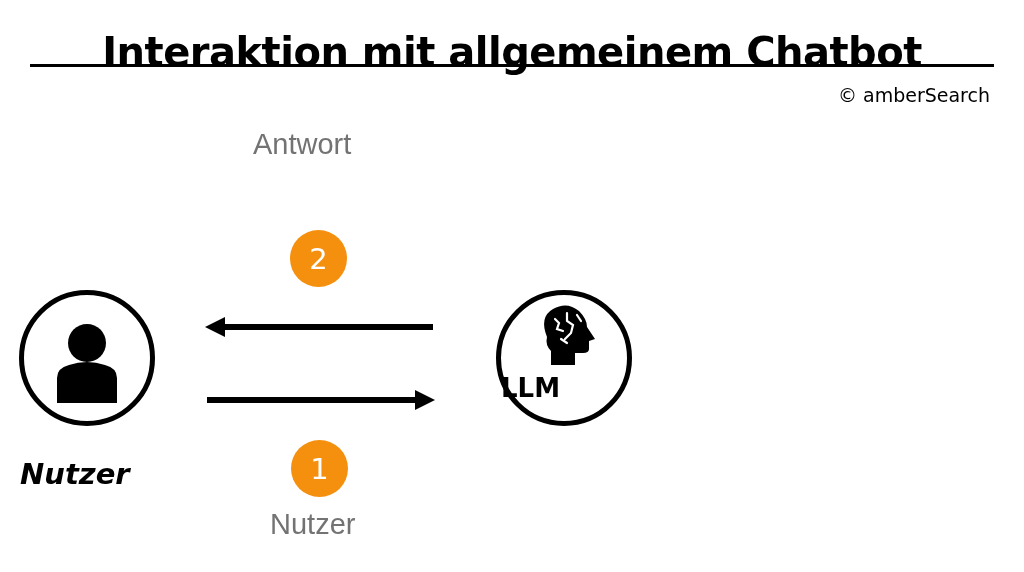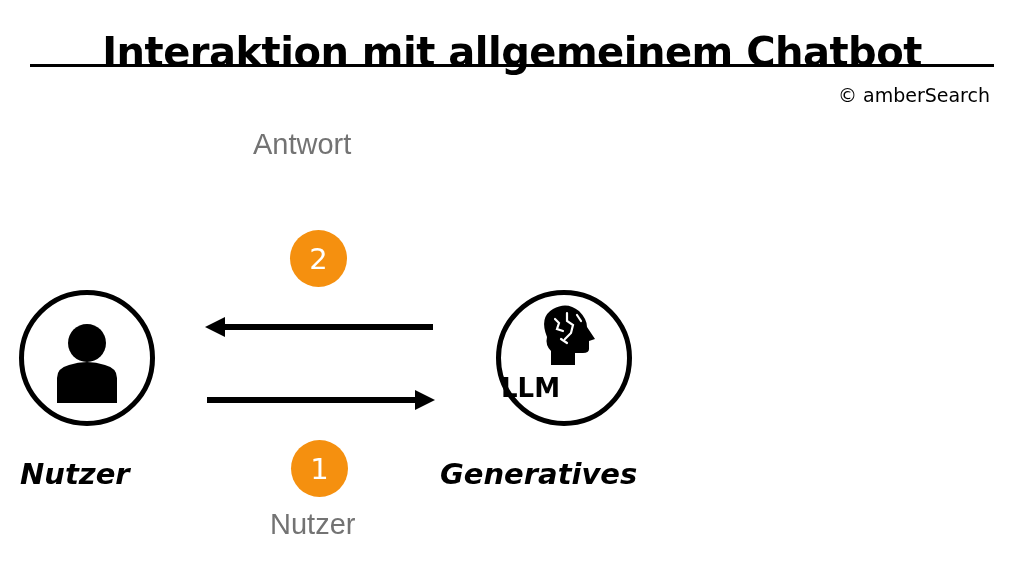--- a/index.html
+++ b/index.html
@@ -57,15 +57,14 @@
       <path d="M46 42 Q38 22 52 14 Q66 6 78 16 Q86 24 86 32 L94 44 L88 46 L88 54 Q88 58 82 58 L74 58 L74 70 L50 70 L50 56 Q44 50 46 42 Z" fill="#000"></path>
       <path d="M54 24 L58 28 L56 34 L62 36 M66 18 L66 26 L72 30 L70 38 L64 44 M76 20 L80 26 M60 44 L66 48" stroke="#fff" stroke-width="2.2" fill="none" stroke-linecap="round"></path>
     </svg>
     <div class="llm-text">LLM</div>
   </div>
 
   <div class="badge" style="left:291px; top:440px;">1</div>
   <div class="orange-label" style="left:270px; top:508px;">Nutzer</div>
 
   <div class="node-label" style="left:440px; top:456px; width:260px;">
-    <div>Generatives</div>
   </div>
 </div>
 
 </body></html>

